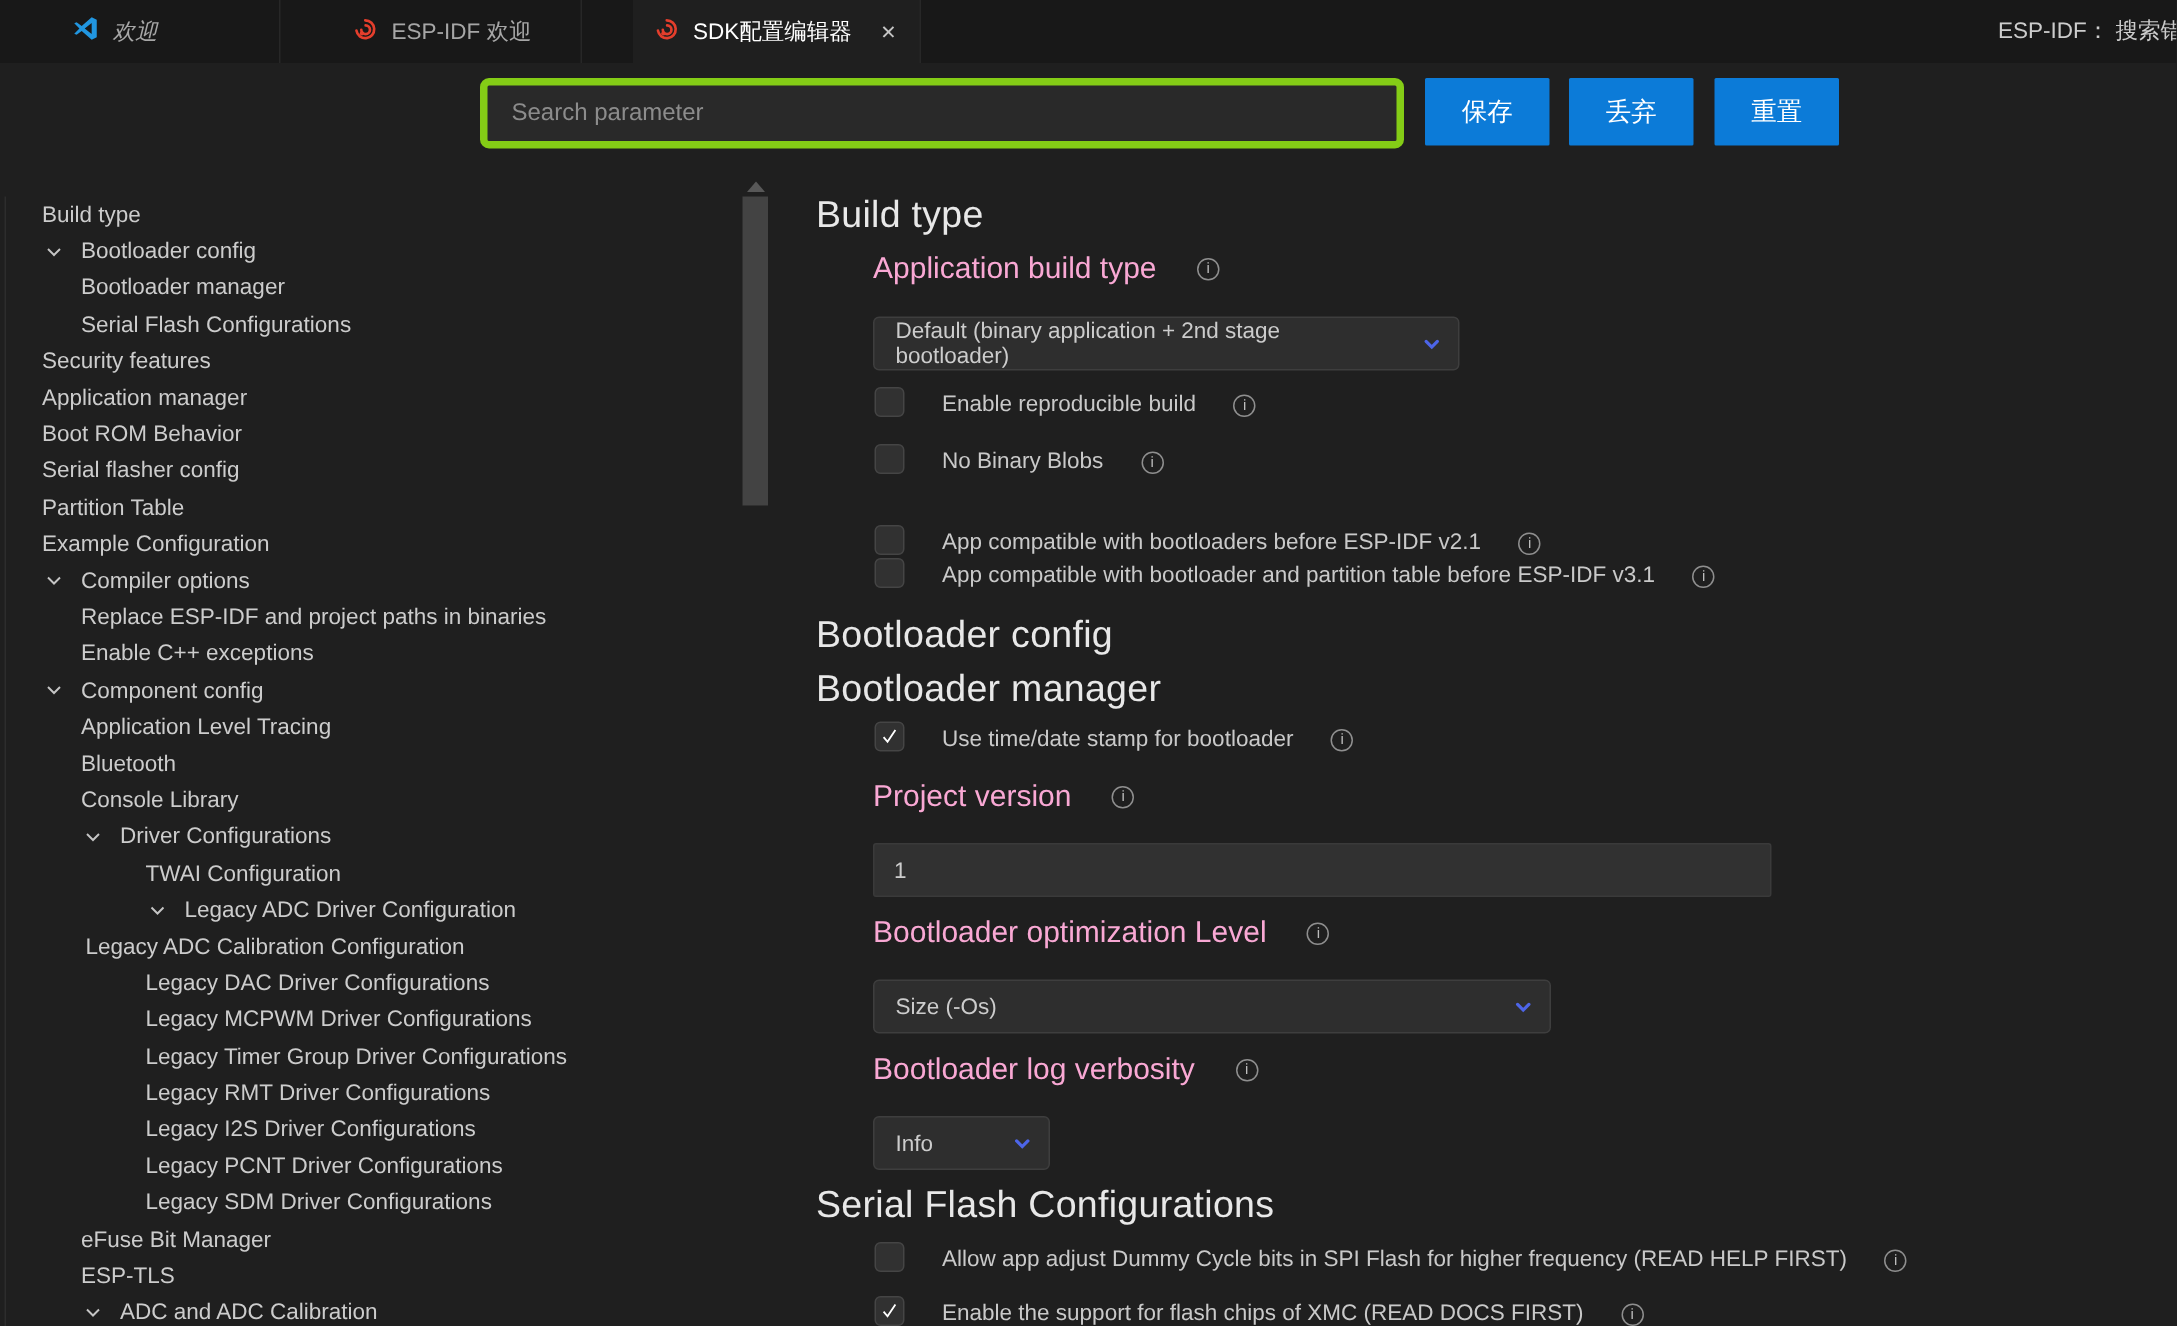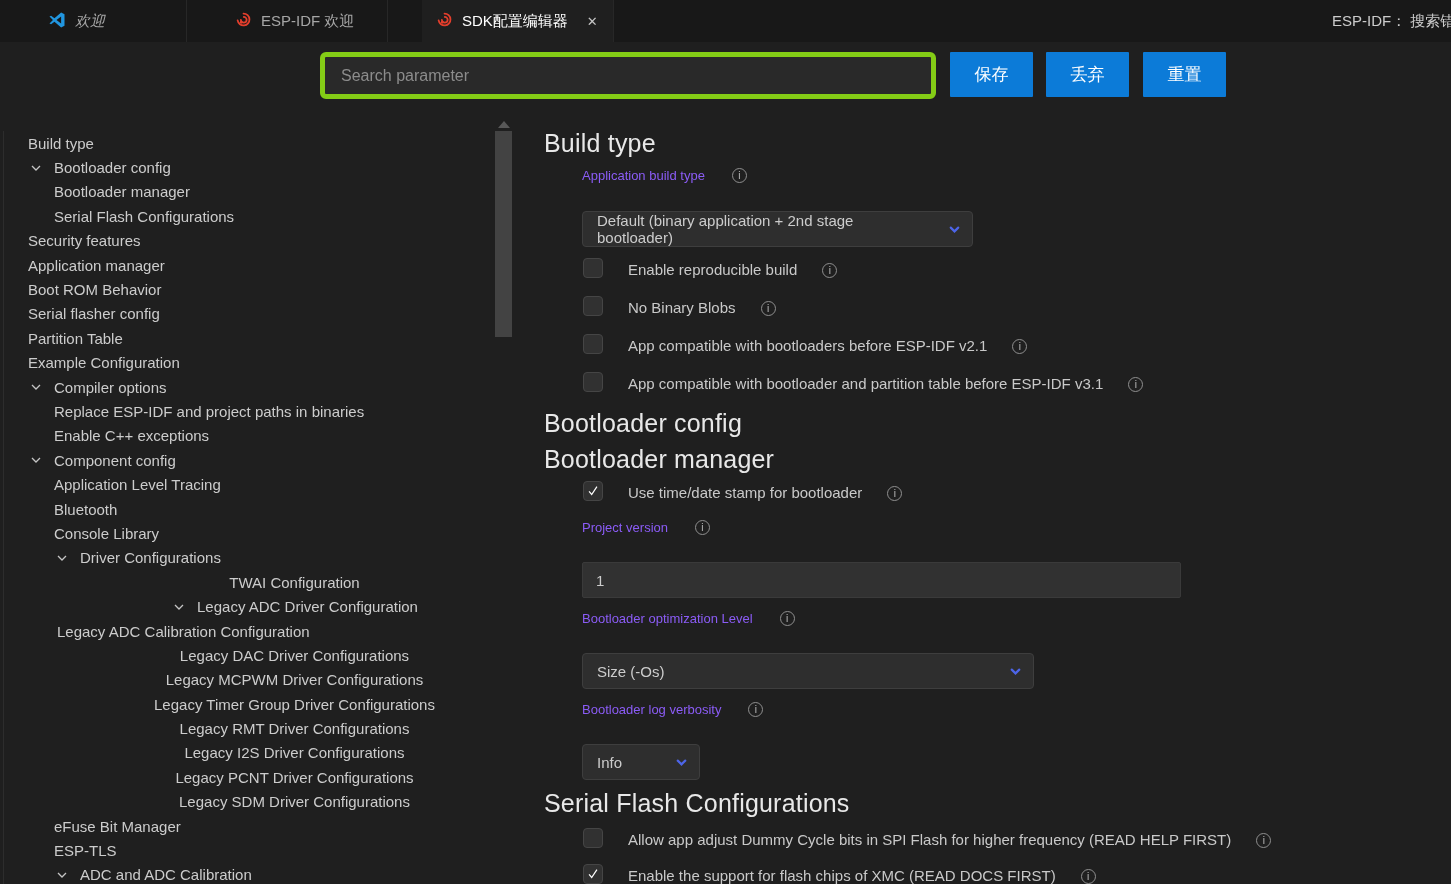--- a/index.html
+++ b/index.html
@@ -30,34 +30,34 @@
   .btn { position:absolute; top:52px; height:45px; width:83px; background:#0c7bd8; color:#ffffff;
          border:none; border-radius:1px; font-size:17px; cursor:pointer;
          font-family:"Liberation Sans","DejaVu Sans",sans-serif; }
   .btn.save { left:950px; } .btn.discard { left:1046px; } .btn.reset { left:1143px; }
 
   
   .tree-edge { position:absolute; left:3px; top:131px; bottom:0; width:1px; background:#2d2d2d; }
   .tree { position:absolute; left:0; top:131px; width:492px; }
   .tree-item { display:flex; align-items:center; height:24.4px; font-size:15px; color:#cccccc;
                cursor:pointer; white-space:nowrap; }
-  .d0 { padding-left:28px; } .d1 { padding-left:54px; } .d2 { padding-left:97px;justify-content:center; } .d3 { padding-left:57px; }
+  .d0 { padding-left:28px; } .d1 { padding-left:54px; } .d2 { padding-left:97px; } .d3 { padding-left:57px; }
   .chev { width:18px; margin-right:8px; display:flex; align-items:center; }
 
   
   .scroll-arrow { position:absolute; left:498px; top:121px; width:0; height:0;
                   border-left:6px solid transparent; border-right:6px solid transparent;
                   border-bottom:7px solid #585858; }
   .scroll-thumb { position:absolute; left:495px; top:131px; width:17px; height:206px; background:#434343; }
 
   
   .heading { position:absolute; left:544px; color:#e8e8e8; font-size:25px; font-weight:400;
              letter-spacing:.2px; white-space:nowrap; }
   .label-row { position:absolute; left:582px; display:flex; align-items:center; gap:27px;
-               color:#8b5cf6; font-size:13px; white-space:nowrap; }
+               color:#f9a8d4; font-size:20px; white-space:nowrap; }
   .info-icon { display:inline-block; width:15px; height:15px; border:1px solid #8f8f8f;
                border-radius:50%; color:#bdbdbd; font-size:10px; line-height:13px;
                text-align:center; font-style:normal; }
   .info-icon::after { content:"i"; }
 
   .dropdown { position:absolute; left:582px; height:36px; background:#2e2e2e;
               border:1px solid #3e3e3e; border-radius:4px; display:flex; align-items:center;
               color:#cccccc; font-size:15px; padding:0 49px 0 14px; cursor:pointer; }
   .dropdown .dd-chev { position:absolute; right:10px; top:10px; }
 
@@ -263,21 +263,21 @@
   <div class="cb-row" style="top:258px">
     <span class="checkbox"></span>
     <span>Enable reproducible build</span>
     <span class="info-icon"></span>
   </div>
   <div class="cb-row" style="top:296px">
     <span class="checkbox"></span>
     <span>No Binary Blobs</span>
     <span class="info-icon"></span>
   </div>
-  <div class="cb-row" style="top:334px">
+  <div class="cb-row" style="top:350px">
     <span class="checkbox"></span>
     <span>App compatible with bootloaders before ESP-IDF v2.1</span>
     <span class="info-icon"></span>
   </div>
   <div class="cb-row" style="top:372px">
     <span class="checkbox"></span>
     <span>App compatible with bootloader and partition table before ESP-IDF v3.1</span>
     <span class="info-icon"></span>
   </div>
 

